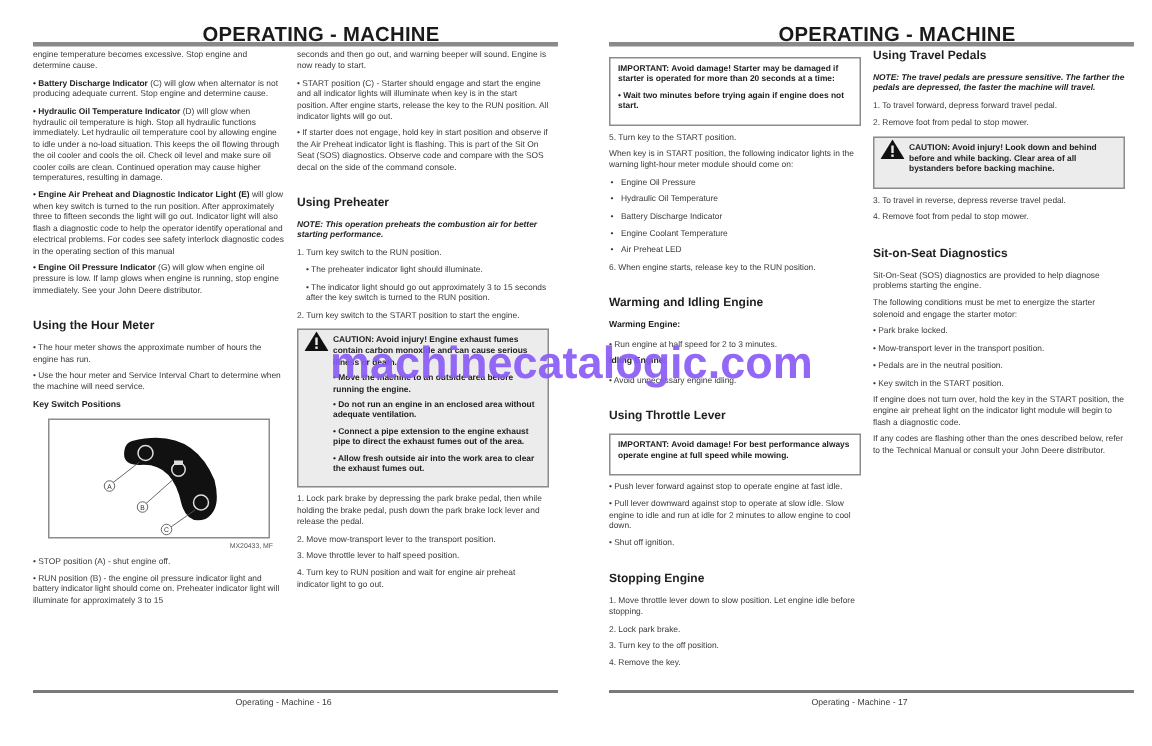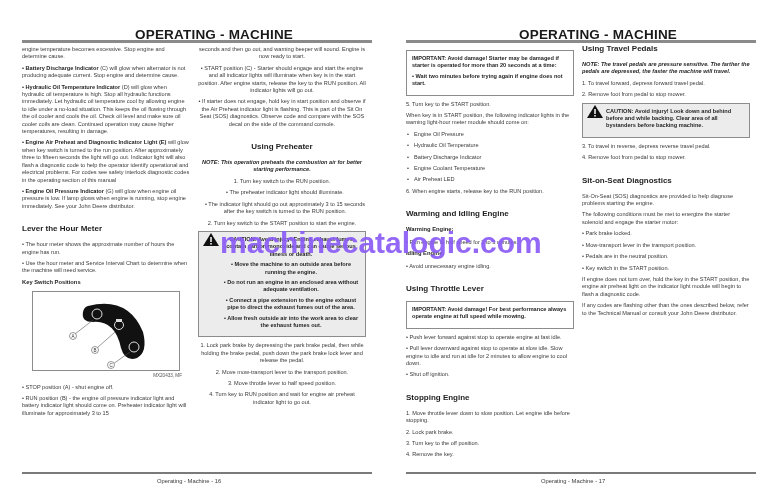--- a/index.html
+++ b/index.html
@@ -1,19 +1,19 @@
 <!DOCTYPE html>
 <html><head>
 <meta charset="utf-8">
 <style>
   * { margin: 0; padding: 0; box-sizing: border-box; }
   html, body { width: 768px; height: 497px; background: #ffffff; overflow: hidden; }
   body { font-family: "Liberation Sans", sans-serif; color: #2a2a2a; position: relative; }
 
-  .page { position: absolute; top: 12px; height: 350px; }
+  .page { position: absolute; top: 0; height: 350px; }
   .page-left { left: 0; width: 384px; }
   .page-right { left: 384px; width: 384px; }
 
   .page-title {
     position: absolute; top: 15px;
     font-size: 13.5px; font-weight: bold; color: #1a1a1a; letter-spacing: 0.2px;
   }
   .page-left .page-title { left: 135px; }
   .page-right .page-title { left: 135px; }
 
@@ -60,21 +60,21 @@
   <div class="page-title">OPERATING - MACHINE</div>
   <div class="title-rule"></div>
 
   <div class="col" style="left:22px;">
     <div class="p">engine temperature becomes excessive. Stop engine and determine cause.</div>
     <div class="p"><span class="b">• Battery Discharge Indicator</span><span> (C) will glow when alternator is not producing adequate current. Stop engine and determine cause.</span></div>
     <div class="p"><span class="b">• Hydraulic Oil Temperature Indicator</span><span> (D) will glow when hydraulic oil temperature is high. Stop all hydraulic functions immediately. Let hydraulic oil temperature cool by allowing engine to idle under a no-load situation. This keeps the oil flowing through the oil cooler and cools the oil. Check oil level and make sure oil cooler coils are clean. Continued operation may cause higher temperatures, resulting in damage.</span></div>
     <div class="p"><span class="b">• Engine Air Preheat and Diagnostic Indicator Light (E)</span><span> will glow when key switch is turned to the run position. After approximately three to fifteen seconds the light will go out. Indicator light will also flash a diagnostic code to help the operator identify operational and electrical problems. For codes see safety interlock diagnostic codes in the operating section of this manual</span></div>
     <div class="p"><span class="b">• Engine Oil Pressure Indicator</span><span> (G) will glow when engine oil pressure is low. If lamp glows when engine is running, stop engine immediately. See your John Deere distributor.</span></div>
 
-    <div class="h2">Lever the Hour Meter</div>
+    <div class="h2">Using the Hour Meter</div>
     <div class="p">• The hour meter shows the approximate number of hours the engine has run.</div>
     <div class="p">• Use the hour meter and Service Interval Chart to determine when the machine will need service.</div>
 
     <div class="h3">Key Switch Positions</div>
 
     <div class="figure">
       <svg width="148" height="80" viewBox="0 0 148 80">
         <path d="M55 14 Q95 4 110 40 Q115 60 104 66 Q92 70 88 56 Q82 28 60 30 Q48 30 50 20 Q51 15 55 14 Z" fill="#111"></path>
         <circle cx="64" cy="22" r="5" fill="none" stroke="#ddd" stroke-width="1"></circle>
         <circle cx="86" cy="33" r="4.5" fill="none" stroke="#ddd" stroke-width="1"></circle>
@@ -89,21 +89,21 @@
         <text x="40" y="45.8" font-size="4.5" text-anchor="middle" fill="#333" font-family="Liberation Sans, sans-serif">A</text>
         <text x="62" y="59.8" font-size="4.5" text-anchor="middle" fill="#333" font-family="Liberation Sans, sans-serif">B</text>
         <text x="78" y="74.8" font-size="4.5" text-anchor="middle" fill="#333" font-family="Liberation Sans, sans-serif">C</text>
       </svg>
     </div>
     <div class="fig-cap">MX20433, MF</div>
     <div class="p">• STOP position (A) - shut engine off.</div>
     <div class="p">• RUN position (B) - the engine oil pressure indicator light and battery indicator light should come on. Preheater indicator light will illuminate for approximately 3 to 15</div>
   </div>
 
-  <div class="col" style="left:198px;text-align:center;">
+  <div class="col" style="left:198px;">
     <div class="p">seconds and then go out, and warning beeper will sound. Engine is now ready to start.</div>
     <div class="p">• START position (C) - Starter should engage and start the engine and all indicator lights will illuminate when key is in the start position. After engine starts, release the key to the RUN position. All indicator lights will go out.</div>
     <div class="p">• If starter does not engage, hold key in start position and observe if the Air Preheat indicator light is flashing. This is part of the Sit On Seat (SOS) diagnostics. Observe code and compare with the SOS decal on the side of the command console.</div>
 
     <div class="h2">Using Preheater</div>
     <div class="p bi">NOTE: This operation preheats the combustion air for better starting performance.</div>
     <div class="p">1. Turn key switch to the RUN position.</div>
     <div class="p indent">•   The preheater indicator light should illuminate.</div>
     <div class="p indent">•   The indicator light should go out approximately 3 to 15 seconds after the key switch is turned to the RUN position.</div>
     <div class="p">2. Turn key switch to the START position to start the engine.</div>

